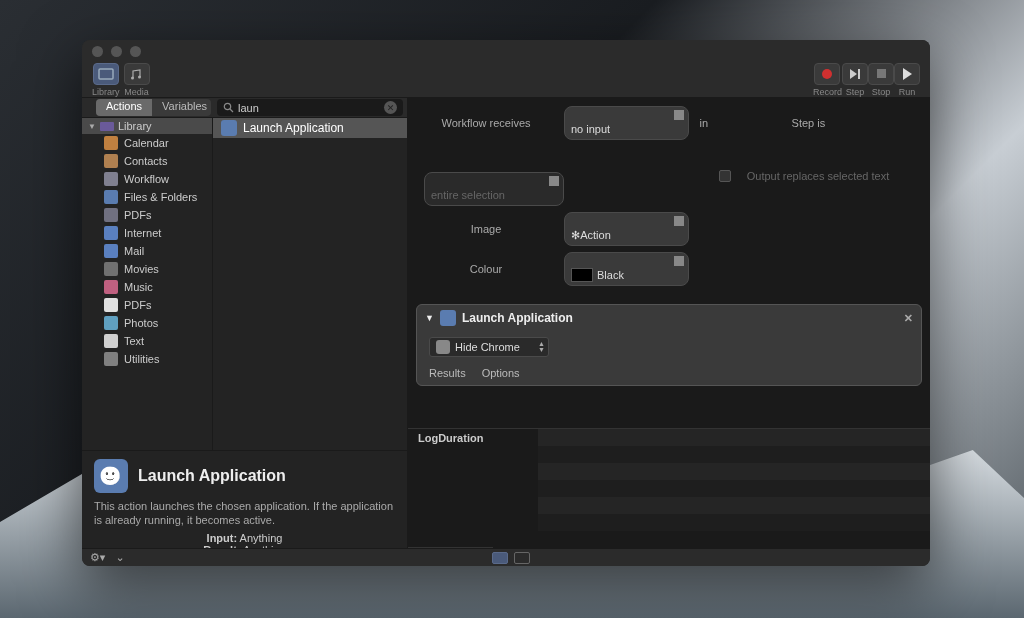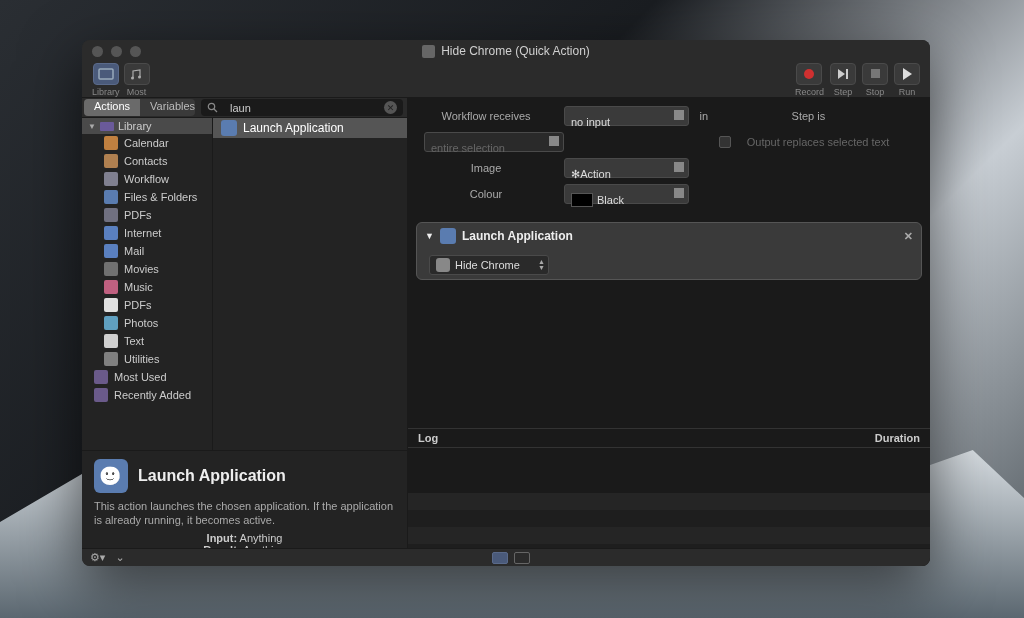--- a/index.html
+++ b/index.html
@@ -51,39 +51,39 @@
 .toolbar-left { display: flex; gap: 4px; }
 .tool-btn-group { display: flex; flex-direction: column; align-items: center; gap: 2px; }
 .tool-btn {
   width: 26px; height: 22px;
   background: #3a3a3a; border: 1px solid #4a4a4a;
   border-radius: 4px;
   display: flex; align-items: center; justify-content: center;
 }
 .tool-btn.active { background: #4a5a7a; border-color: #5a6a8a; }
 .tool-label { font-size: 9px; color: #888; }
-.toolbar-right { display: flex; gap: 6px; }
+.toolbar-right { display: flex; }
 .tool-right-btn {
   width: 26px; height: 22px;
   background: #3a3a3a; border: 1px solid #4a4a4a;
   border-radius: 4px;
   display: flex; align-items: center; justify-content: center;
 }
 .record-dot { width: 10px; height: 10px; border-radius: 50%; background: #d03030; }
 .stop-square { width: 9px; height: 9px; background: #777; }
 .play-triangle { width: 0; height: 0; border-left: 9px solid #ddd; border-top: 6px solid transparent; border-bottom: 6px solid transparent; }
 .main-area { flex: 1; display: flex; min-height: 0; }
 .left-pane { width: 326px; background: #232323; display: flex; flex-direction: column; border-right: 1px solid #1a1a1a; }
-.tabs-search { display: flex; height: 20px; background: #2a2a2a; border-bottom: 1px solid #1a1a1a; }
+.tabs-search { display: flex; height: 20px; background: #2a2a2a; border-bottom: 1px solid #1a1a1a; padding-left: 12px; }
 .seg-tabs { display: flex; background: #3a3a3a; border-radius: 4px; margin: 1px 2px; overflow: hidden; }
 .seg-tab { padding: 1px 10px; font-size: 11px; color: #bbb; }
 .seg-tab.active { background: #6a6a6a; color: #fff; }
 .search-box {
   flex: 1; background: #1a1a1a; border-radius: 4px; margin: 1px 4px;
-  display: flex; align-items: center; padding: 0 6px; gap: 12px;
+  display: flex; align-items: center; padding: 0 6px; gap: 4px;
   position: relative;
 }
 .search-input { flex: 1; background: transparent; border: none; color: #ccc; font-size: 11px; outline: none; }
 .search-clear { width: 13px; height: 13px; background: #555; border-radius: 50%; display: flex; align-items: center; justify-content: center; color: #222; font-size: 9px; }
 .left-columns { flex: 1; display: flex; min-height: 0; }
 .categories { width: 130px; background: #232323; overflow-y: auto; font-size: 11px; }
 .results-col { flex: 1; background: #232323; border-left: 1px solid #1a1a1a; }
 .cat-header {
   background: #4a4a4a; padding: 2px 6px; display: flex; align-items: center; gap: 4px;
 }
@@ -113,26 +113,26 @@
   padding: 8px 16px 10px;
   display: grid;
   grid-template-columns: 140px auto 30px auto;
   row-gap: 6px;
   align-items: center;
   font-size: 11px;
   color: #aaa;
 }
 .cfg-label { text-align: center; padding-right: 16px; }
 .cfg-select {
-  background: #3a3a3a; border: 1px solid #4a4a4a; border-radius: 3px;
+  background: #3a3a3a; border: 1px solid #4a4a4a; border-radius: 8px;
   padding: 14px 18px 2px 6px; color: #ddd; font-size: 11px;
-  position: relative; height: 20px; display: flex; align-items: center;
+  position: relative; height: 34px; display: flex; align-items: center;
   min-width: 100px;
 }
-.cfg-select.disabled { color: #666; background: #2a2a2a; }
+.cfg-select.disabled { color: #666; background: #2a2a2a; margin-top: 26px; }
 .cfg-select::after {
   content: ''; position: absolute; right: 4px; top: 3px;
   width: 10px; height: 10px;
   background: linear-gradient(#888, #888);
   -webkit-mask: none;
 }
 .cfg-select .arrows { position: absolute; right: 3px; top: 2px; font-size: 7px; line-height: 6px; color: #aaa; }
 .cfg-in { text-align: center; font-size: 11px; }
 .cfg-check { display: flex; align-items: center; gap: 16px; color: #666; grid-column: 4; }
 .cfg-check-box { width: 12px; height: 12px; background: #333; border: 1px solid #555; border-radius: 2px; }
@@ -154,21 +154,21 @@
 .action-body { padding: 6px 12px 4px; }
 .app-select {
   background: #2a2a2a; border: 1px solid #4a4a4a; border-radius: 3px;
   padding: 2px 18px 2px 6px; color: #ddd; font-size: 11px;
   display: inline-flex; align-items: center; gap: 5px;
   position: relative; min-width: 120px; height: 20px;
 }
 .app-select .arrows { position: absolute; right: 3px; top: 3px; font-size: 7px; line-height: 6px; color: #aaa; }
 .app-sel-icon { width: 14px; height: 14px; background: #888; border-radius: 3px; }
 .action-tabs { display: flex; gap: 16px; padding: 6px 12px 6px; font-size: 11px; color: #bbb; }
-.log-pane { height: 120px; border-top: 1px solid #333; display: flex; flex-direction: column; gap: 45px; }
+.log-pane { height: 120px; border-top: 1px solid #333; display: flex; flex-direction: row; gap: 45px; }
 .log-head { display: flex; justify-content: space-between; padding: 3px 10px; font-size: 11px; font-weight: 600; color: #ccc; border-bottom: 1px solid #333; }
 .log-rows { flex: 1; }
 .log-row { height: 17px; }
 .log-row:nth-child(odd) { background: #252525; }
 .log-row:nth-child(even) { background: #1e1e1e; }
 .statusbar {
   height: 18px; background: #2b2b2b; border-top: 1px solid #1a1a1a;
   display: flex; align-items: center; padding: 0 8px;
 }
 .statusbar-left { display: flex; gap: 10px; align-items: center; }
@@ -182,45 +182,41 @@
 <div class="mountain"></div>
 
 <div class="window">
 
   <div class="titlebar">
     <div class="traffic">
       <div class="dot"></div>
       <div class="dot"></div>
       <div class="dot"></div>
     </div>
-    <div class="title">
-      <span class="title-icon"></span>
-      <span>Hide Chrome (Quick Action)</span>
-    </div>
   </div>
 
   <div class="toolbar">
     <div class="toolbar-left">
       <div class="tool-btn-group">
         <div class="tool-btn active">
           <svg width="16" height="12">
               <rect x="1" y="1" width="14" height="10" rx="1" fill="none" stroke="#9ab" stroke-width="1.5"></rect>
             </svg>
         </div>
         <span class="tool-label">Library</span>
       </div>
       <div class="tool-btn-group">
         <div class="tool-btn">
           <svg width="16" height="12">
               <path d="M4 10 V3 l7-1 v7" fill="none" stroke="#aaa" stroke-width="1.2"></path>
               <circle cx="3.5" cy="10" r="1.5" fill="#aaa"></circle>
               <circle cx="10.5" cy="9" r="1.5" fill="#aaa"></circle>
             </svg>
         </div>
-        <span class="tool-label">Most</span>
+        <span class="tool-label">Media</span>
       </div>
     </div>
     <div class="toolbar-right">
       <div class="tool-btn-group">
         <div class="tool-right-btn">
             <div class="record-dot"></div>
           </div>
         <span class="tool-label">Record</span>
       </div>
       <div class="tool-btn-group">
@@ -320,30 +316,20 @@
               </div>
               <div class="cat-item">
                 <span class="ci-icon" style="background: rgb(208, 208, 208);"></span>
                 <span>Text</span>
               </div>
               <div class="cat-item">
                 <span class="ci-icon" style="background: rgb(128, 128, 128);"></span>
                 <span>Utilities</span>
               </div>
             </div>
-          <div id="smart-list">
-              <div class="cat-sub">
-                <span class="ci-icon"></span>
-                <span>Most Used</span>
-              </div>
-              <div class="cat-sub">
-                <span class="ci-icon"></span>
-                <span>Recently Added</span>
-              </div>
-            </div>
         </div>
         <div class="results-col">
           <div class="result-item">
             <div class="ri-icon"></div>
             <span>Launch Application</span>
           </div>
         </div>
       </div>
 
       <div class="info-pane">
@@ -408,20 +394,24 @@
             <span>Launch Application</span>
             <span class="close">✕</span>
           </div>
           <div class="action-body">
             <div class="app-select">
               <span class="app-sel-icon"></span>
               <span>Hide Chrome</span>
               <span class="arrows">▲<br>▼</span>
             </div>
           </div>
+          <div class="action-tabs">
+            <span>Results</span>
+            <span>Options</span>
+          </div>
         </div>
       </div>
 
       <div class="log-pane">
         <div class="log-head">
           <span>Log</span>
           <span>Duration</span>
         </div>
         <div class="log-rows">
           <div class="log-row"></div>

